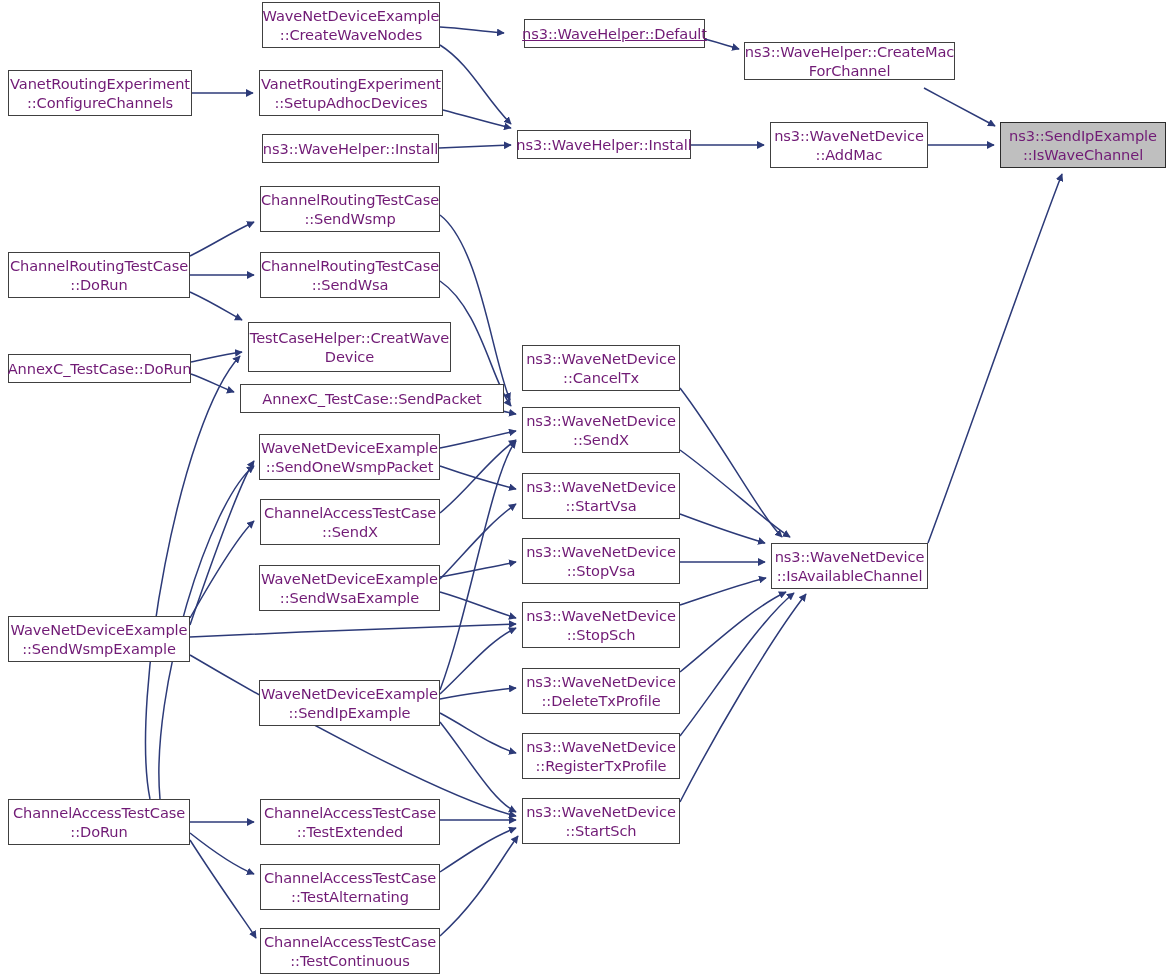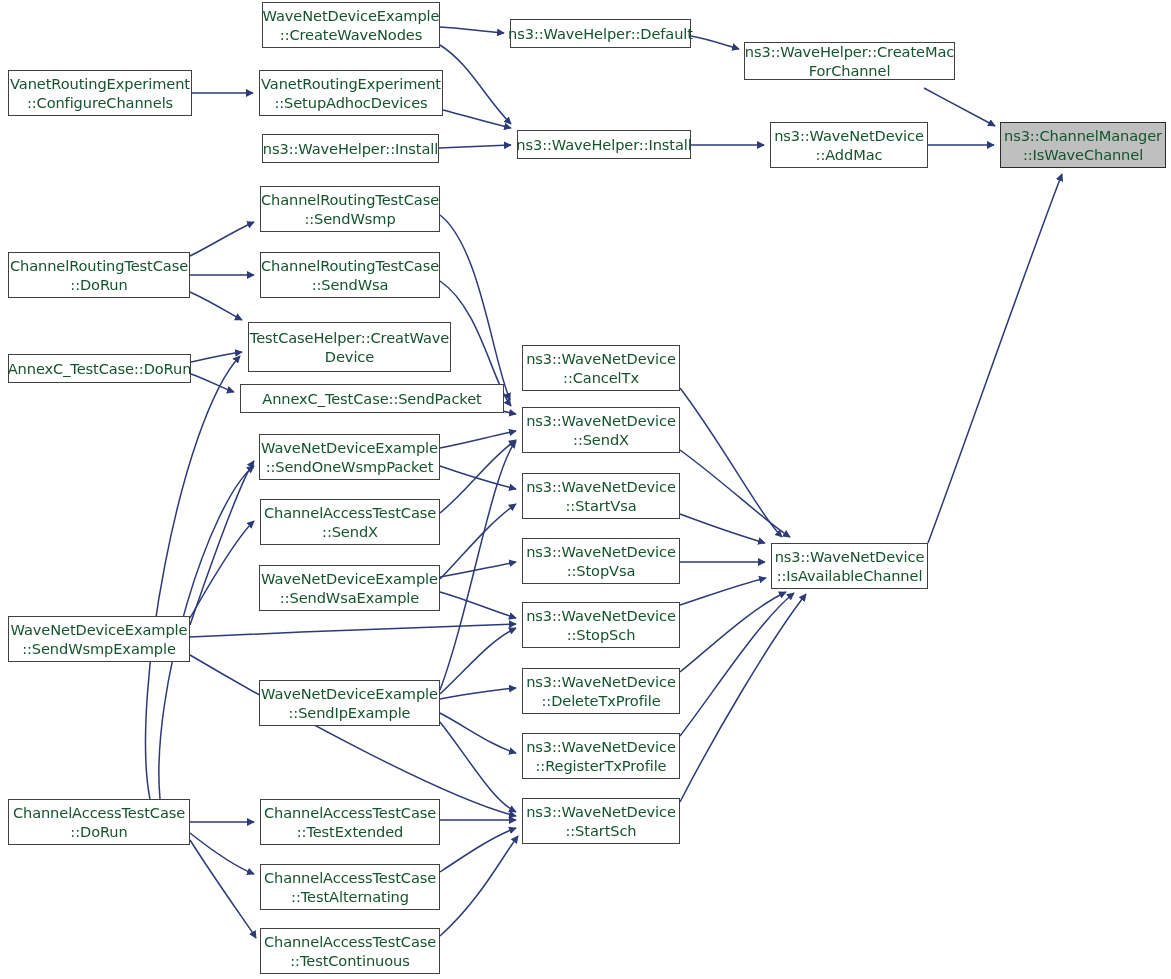--- a/index.html
+++ b/index.html
@@ -21,21 +21,21 @@
     top: 0;
     width: 1171px;
     height: 979px;
     pointer-events: none;
   }
   .node {
     position: absolute;
     box-sizing: border-box;
     border: 1px solid #404040;
     background: #ffffff;
-    color: #14532d;
+    color: #701a75;
     display: flex;
     align-items: center;
     justify-content: center;
     text-align: center;
     font-size: 14.6px;
     line-height: 1.32;
     letter-spacing: -0.1px;
     white-space: pre-line;
     z-index: 2;
   }
@@ -107,30 +107,30 @@
         <path d="M680,605 C708,596 740,584 766,578" fill="none" stroke="#2c3a78" stroke-width="1.5" marker-end="url(#arrow)"></path>
         <path d="M680,672 C712,646 752,608 786,592" fill="none" stroke="#2c3a78" stroke-width="1.5" marker-end="url(#arrow)"></path>
         <path d="M680,736 C714,692 760,620 794,593" fill="none" stroke="#2c3a78" stroke-width="1.5" marker-end="url(#arrow)"></path>
         <path d="M680,802 C714,736 770,640 806,594" fill="none" stroke="#2c3a78" stroke-width="1.5" marker-end="url(#arrow)"></path>
         <path d="M928,543 C962,452 1028,262 1062,174" fill="none" stroke="#2c3a78" stroke-width="1.5" marker-end="url(#arrow)"></path>
       </g>
   </svg>
   <div id="nodes">
       <div class="node" style="left: 262px; top: 2px; width: 178px; height: 46px;"><span class="lbl">WaveNetDeviceExample
 ::CreateWaveNodes</span></div>
-      <div class="node" style="left: 510px; top: 19px; width: 181px; height: 29px;"><span class="lbl">ns3::WaveHelper::Default</span></div>
+      <div class="node" style="left: 524px; top: 19px; width: 181px; height: 29px; text-decoration: underline;"><span class="lbl">ns3::WaveHelper::Default</span></div>
       <div class="node" style="left: 744px; top: 42px; width: 211px; height: 38px;"><span class="lbl">ns3::WaveHelper::CreateMac
 ForChannel</span></div>
       <div class="node" style="left: 8px; top: 70px; width: 184px; height: 46px;"><span class="lbl">VanetRoutingExperiment
 ::ConfigureChannels</span></div>
       <div class="node" style="left: 259px; top: 70px; width: 184px; height: 46px;"><span class="lbl">VanetRoutingExperiment
 ::SetupAdhocDevices</span></div>
       <div class="node" style="left: 770px; top: 122px; width: 158px; height: 46px;"><span class="lbl">ns3::WaveNetDevice
 ::AddMac</span></div>
-      <div class="node highlight" style="left: 1000px; top: 122px; width: 166px; height: 46px;"><span class="lbl">ns3::ChannelManager
+      <div class="node highlight" style="left: 1000px; top: 122px; width: 166px; height: 46px;"><span class="lbl">ns3::SendIpExample
 ::IsWaveChannel</span></div>
       <div class="node" style="left: 262px; top: 134px; width: 177px; height: 29px;"><span class="lbl">ns3::WaveHelper::Install</span></div>
       <div class="node" style="left: 517px; top: 130px; width: 174px; height: 29px;"><span class="lbl">ns3::WaveHelper::Install</span></div>
       <div class="node" style="left: 260px; top: 186px; width: 180px; height: 46px;"><span class="lbl">ChannelRoutingTestCase
 ::SendWsmp</span></div>
       <div class="node" style="left: 8px; top: 252px; width: 182px; height: 46px;"><span class="lbl">ChannelRoutingTestCase
 ::DoRun</span></div>
       <div class="node" style="left: 260px; top: 252px; width: 180px; height: 46px;"><span class="lbl">ChannelRoutingTestCase
 ::SendWsa</span></div>
       <div class="node" style="left: 248px; top: 322px; width: 203px; height: 50px;"><span class="lbl">TestCaseHelper::CreatWave

